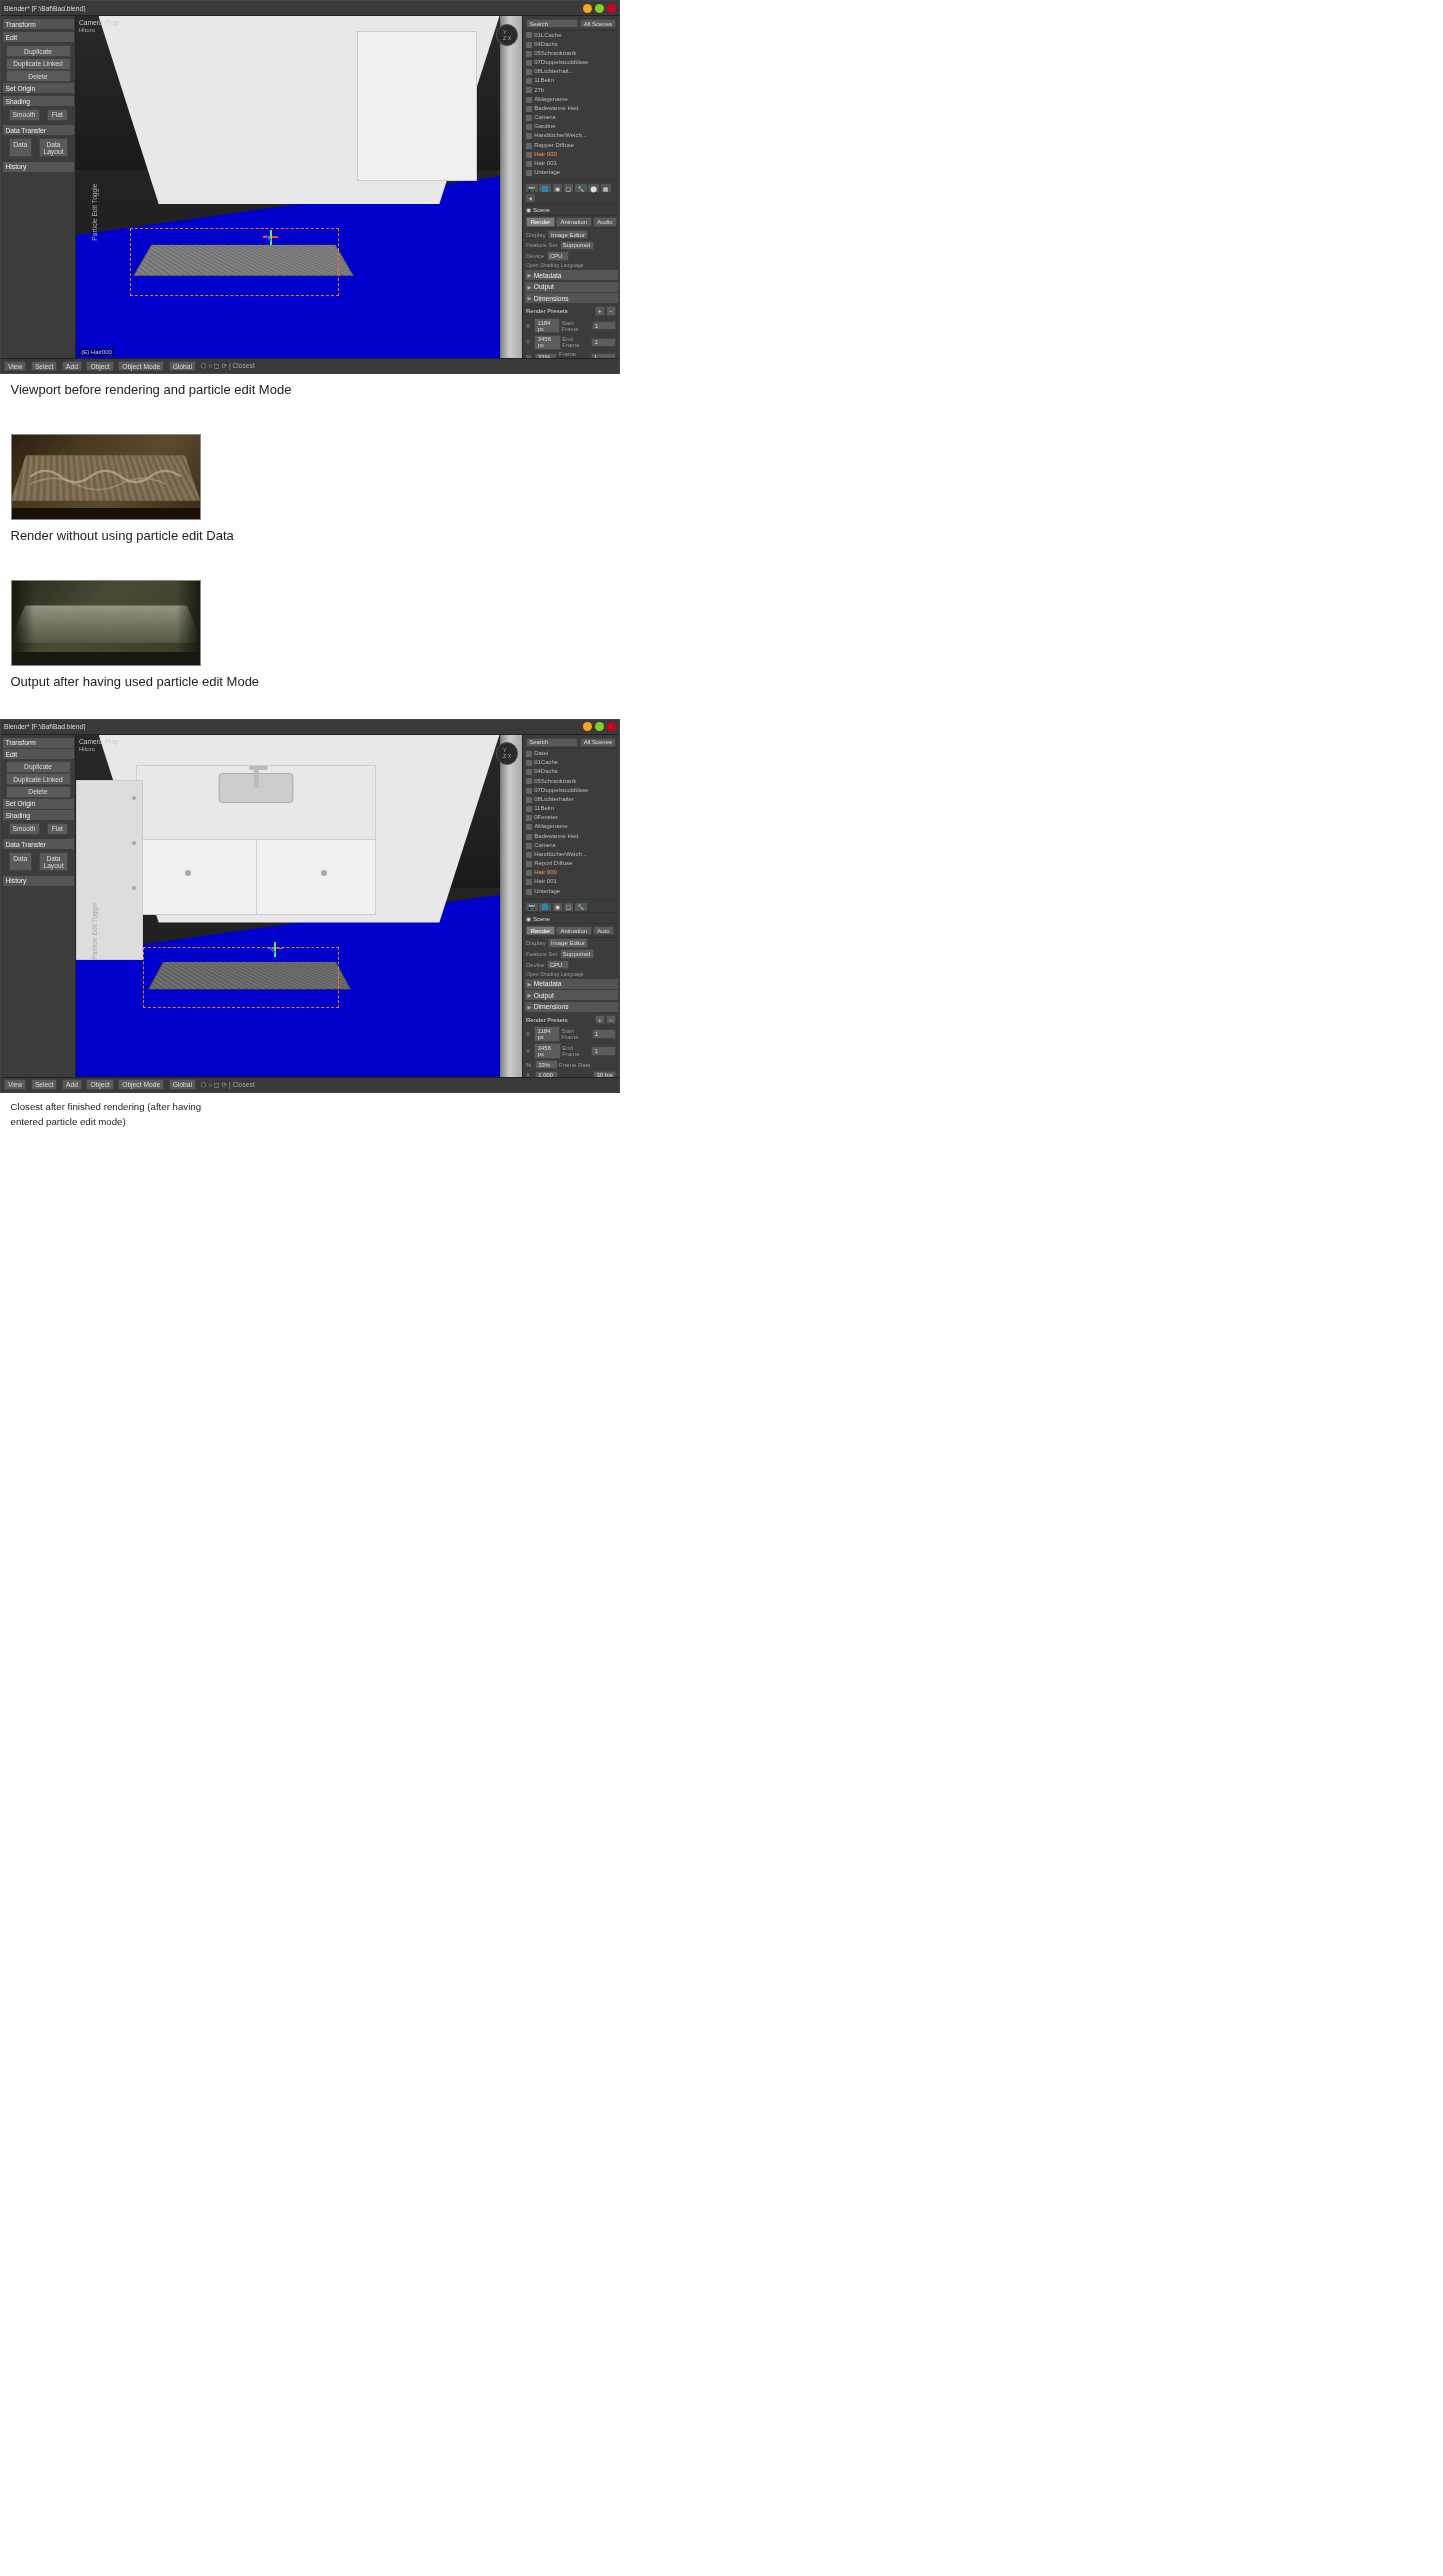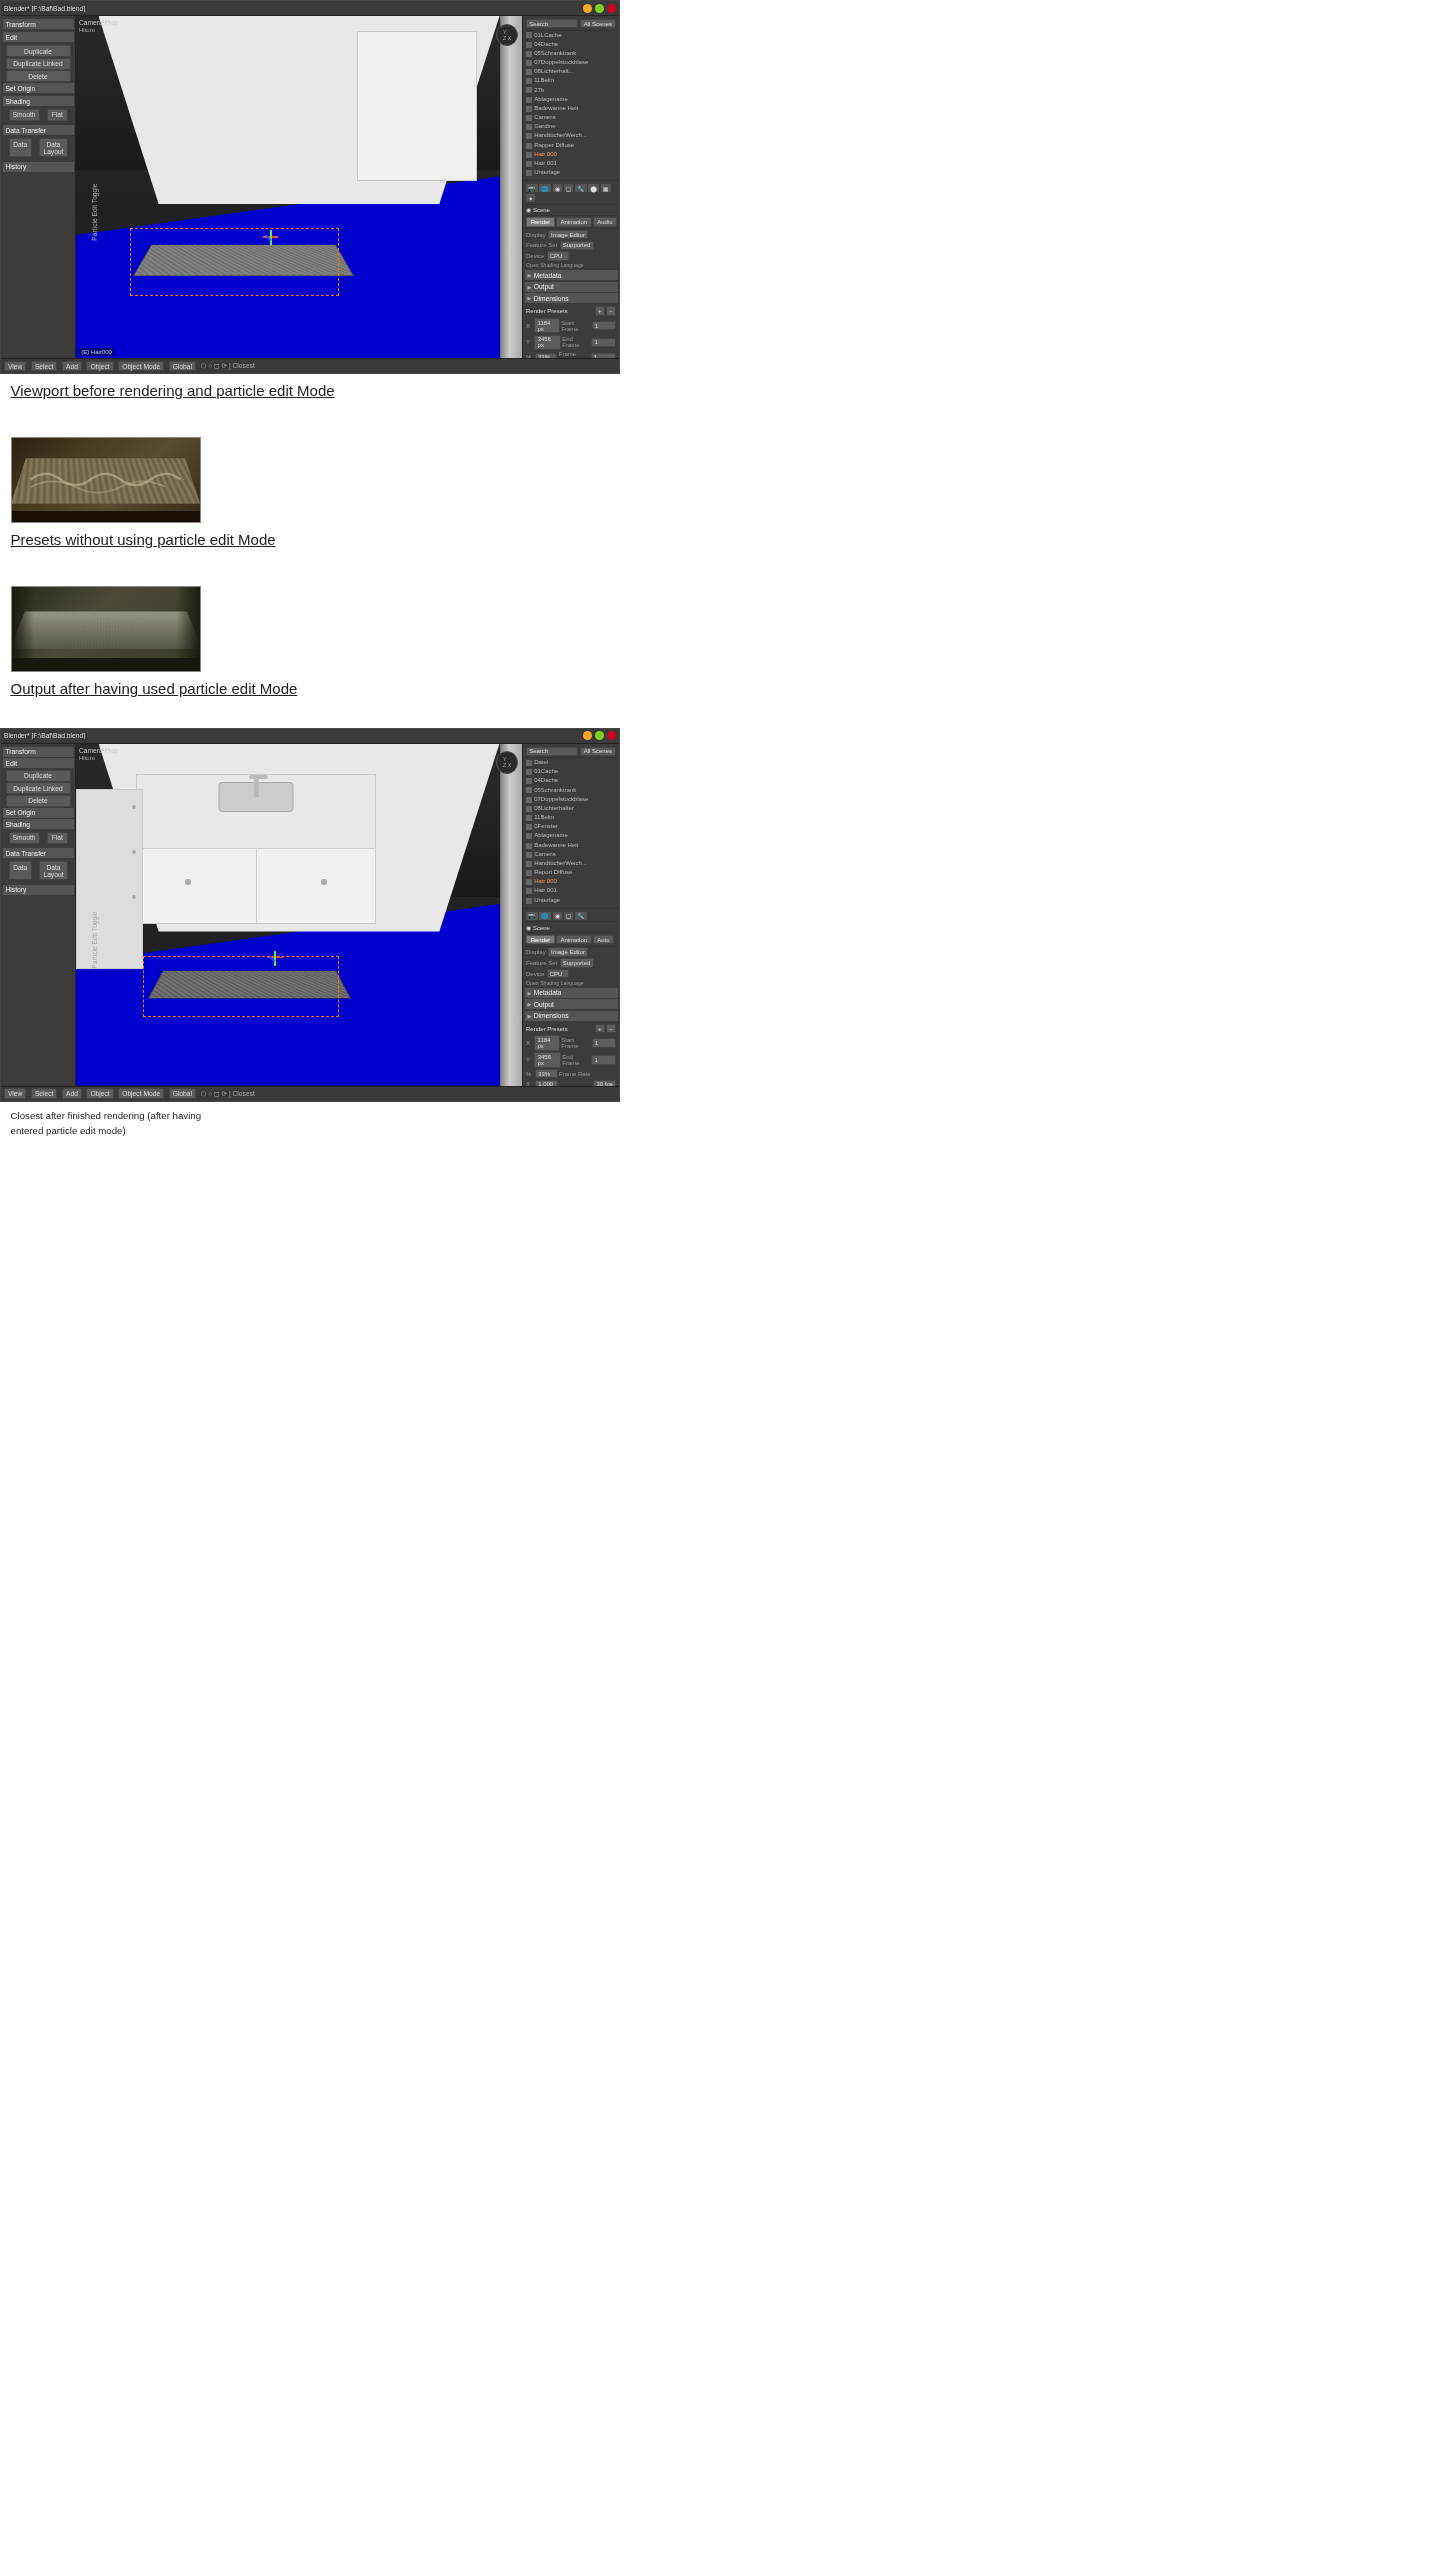--- a/index.html
+++ b/index.html
@@ -237,24 +237,23 @@
       border: 0.7px solid #444;
       color: #ddd;
       padding: 0.7px 3px;
       font-size: 6.7px;
       border-radius: 1.5px;
     }
 
     
     .caption {
       padding: 6px 10.5px 12px 10.5px;
-      font-size: 15px;
+      font-size: 13px;
       color: #222;
       line-height: 1.5;
-      text-decoration: underline;
     }
 
     
     .render-thumb-wrap {
       padding: 7.5px 10.5px 0 10.5px;
     }
     .render-thumb {
       width: 190px;
       height: 86px;
       position: relative;
@@ -528,21 +527,21 @@
     <svg style="position:absolute;top:19px;left:11.2px;" width="165" height="45" viewBox="0 0 220 60">
       <path d="M10 30 Q30 15 50 30 Q70 45 90 30 Q110 15 130 30 Q150 45 170 30 Q190 15 210 30" stroke="#ccbb99" stroke-width="3" fill="none" opacity="0.6"></path>
       <path d="M10 40 Q40 25 70 40 Q100 55 130 40 Q160 25 190 40" stroke="#bbaa88" stroke-width="2.5" fill="none" opacity="0.5"></path>
     </svg>
 
     <div style="position:absolute;bottom:0;left:0;right:0;height:11.2px;background:#1a1008;"></div>
   </div>
 </div>
 
 <div class="caption">
-  <span>Presets without using particle edit Mode</span>
+  <span>Render without using particle edit Data</span>
 </div>
 
 <div class="section-gap"></div>
 
 <div class="render-thumb-wrap">
   <div class="render-thumb">
 
     <div style="position:absolute;top:0;left:0;right:0;bottom:0;background:linear-gradient(135deg,#2a2a20 0%,#4a4a35 40%,#3a3a28 100%);"></div>
 
     <div style="position:absolute;top:19px;left:6px;right:6px;height:45px;background:linear-gradient(180deg,#9a9a88 0%,#7a7a65 50%,#5a5a48 100%);border-radius:1.5px;transform:perspective(150px) rotateX(35deg);"></div>

